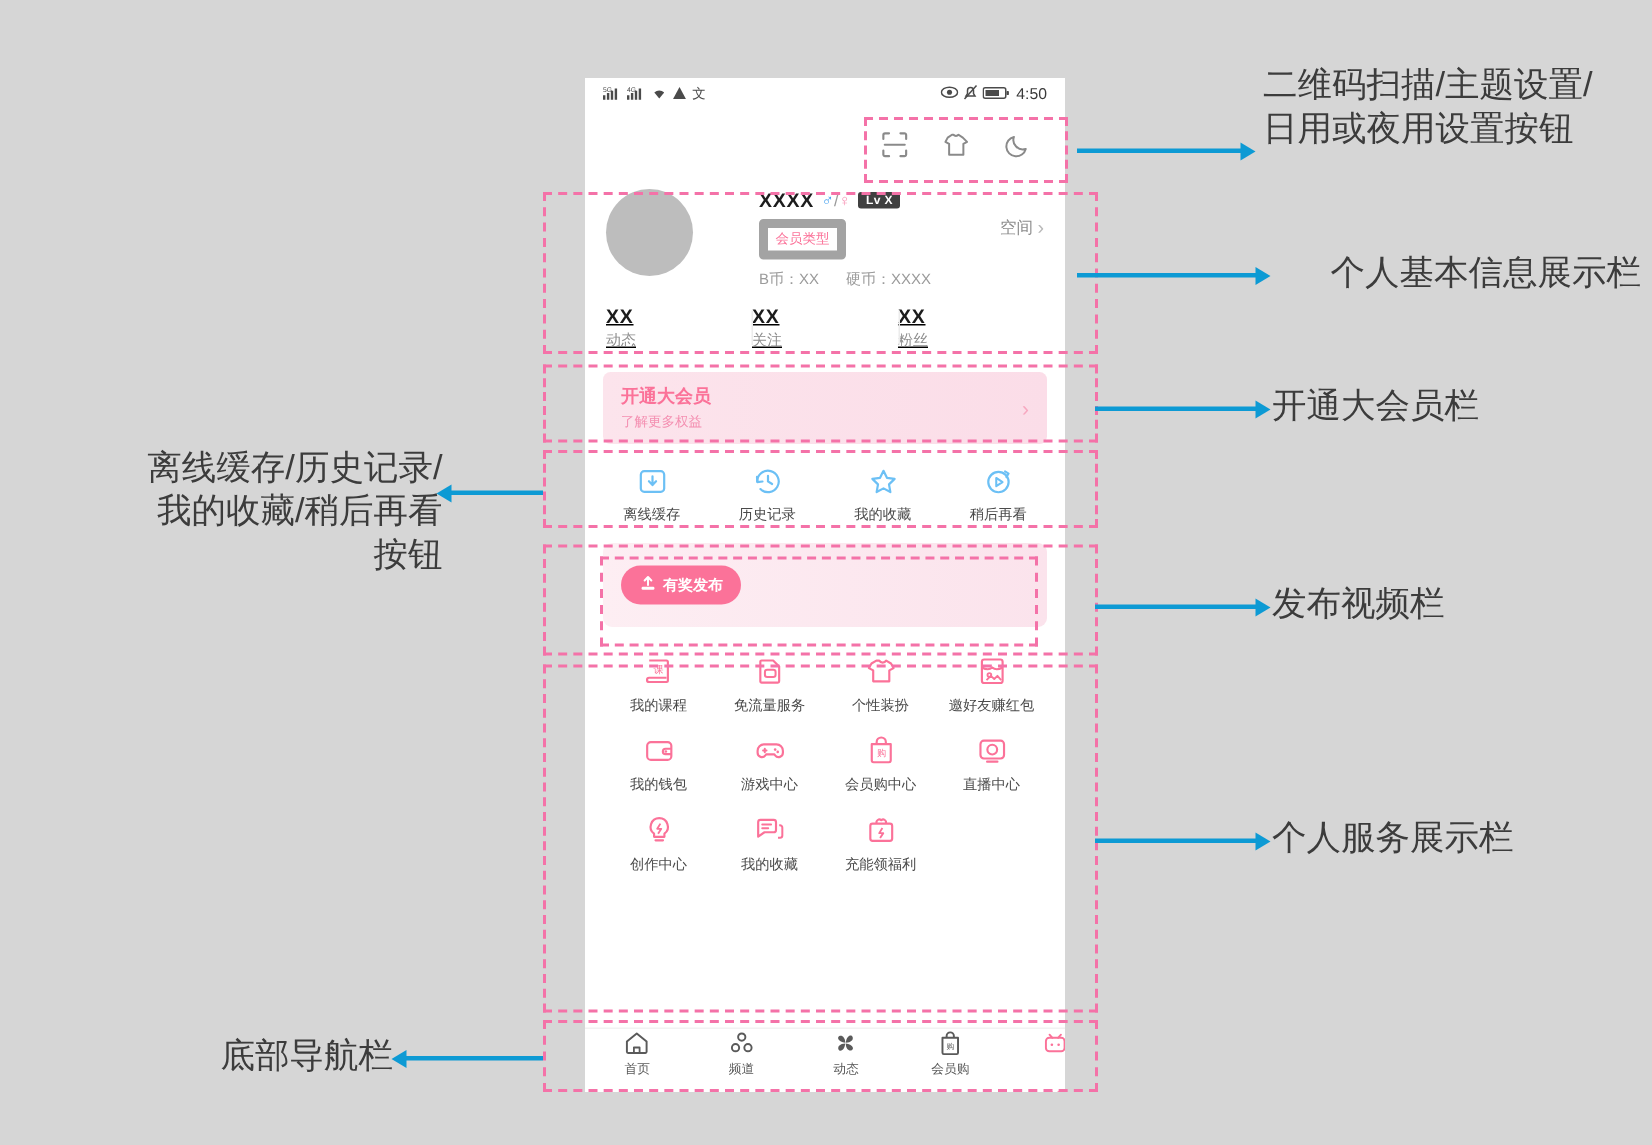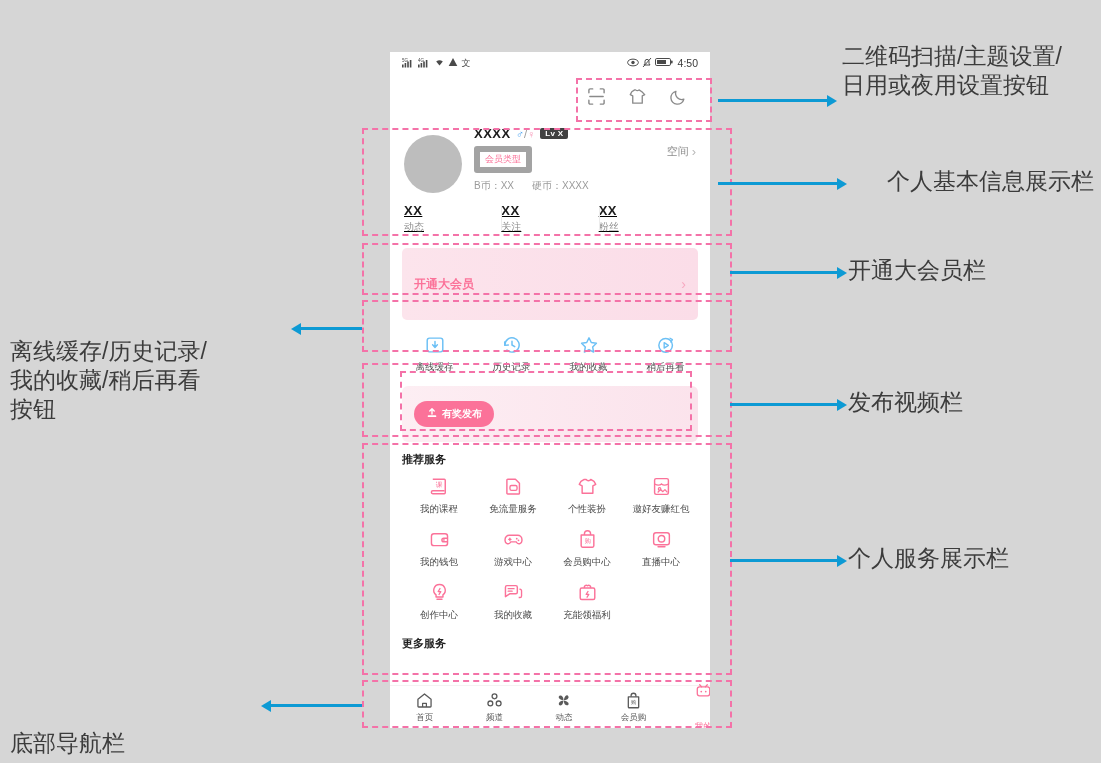--- a/index.html
+++ b/index.html
@@ -20,21 +20,21 @@
     font-size:10px;color:#4a4a4a;}
   .sb-left,.sb-right{display:flex;align-items:center;gap:3px;}
   .sb-time{font-size:10.5px;color:#3a3a3a;margin-left:2px;}
   .glyph{display:inline-block;line-height:1;}
   
   .topicons{height:44px;display:flex;align-items:center;
     justify-content:flex-end;gap:22px;padding-right:22px;}
   .topicons svg{display:block;}
   
   .usercard{padding:8px 14px 0 14px;}
-  .urow{display:flex;align-items:flex-end;}
+  .urow{display:flex;align-items:flex-start;gap:32px;}
   .avatar{width:58px;height:58px;border-radius:50%;background:#bdbdbd;flex:0 0 58px;}
   .uinfo{flex:1;margin-left:12px;position:relative;}
   .uname-line{display:flex;align-items:center;gap:5px;}
   .uname{font-size:13px;font-weight:bold;color:#1c1c1c;letter-spacing:.5px;}
   .sex{font-size:11px;}
   .sex .m{color:#4aa3f0;}
   .sex .sep{color:#9a9a9a;}
   .sex .f{color:#f792b5;}
   .lv{background:#404040;color:#ffffff;font-size:8px;font-weight:bold;
     padding:1px 5px;border-radius:2px;letter-spacing:.3px;}
@@ -47,21 +47,21 @@
   
   .stats{display:flex;margin-top:10px;padding-bottom:8px;}
   .stat{flex:1;text-align:left;position:relative;text-decoration:underline;}
   .stat+.stat:before{content:"";position:absolute;left:0;top:4px;
     bottom:4px;width:1px;background:#ececec;}
   .stat .num{font-size:13px;font-weight:bold;color:#1c1c1c;letter-spacing:.5px;}
   .stat .lab{font-size:10px;color:#8d8d8d;margin-top:2px;}
   
   .vip{margin:6px 12px 0 12px;height:40px;border-radius:5px;
     background:linear-gradient(90deg,#fce4ec 0%,#fbdde8 100%);
-    display:flex;align-items:center;padding:16px 12px;}
+    display:flex;align-items:center;padding:4px 12px;}
   .vip-txt{flex:1;}
   .vip-t{font-size:12px;font-weight:bold;color:#fb7299;}
   .vip-s{font-size:9px;color:#f48fb1;margin-top:2px;}
   .vip .chev{color:#f7a8c0;font-size:14px;}
   
   .quick{display:flex;margin-top:10px;padding:4px 6px 8px 6px;}
   .qitem{flex:1;text-align:center;}
   .qitem svg{display:block;margin:0 auto 5px auto;}
   .qlab{font-size:9.5px;color:#4a4a4a;}
   
@@ -80,31 +80,31 @@
   
   .svc{padding:10px 12px 0 12px;}
   .svc-h{font-size:11px;font-weight:bold;color:#1f1f1f;}
   .grid{display:flex;flex-wrap:wrap;margin-top:8px;}
   .gitem{width:25%;text-align:center;margin-bottom:12px;}
   .gitem svg{display:block;margin:0 auto 5px auto;}
   .glab{font-size:9.5px;color:#4a4a4a;}
   .more-h{font-size:11px;font-weight:bold;color:#1f1f1f;margin-top:2px;}
   
   .nav{position:absolute;left:0;bottom:0;width:348px;height:42px;
-    background:#fff;display:flex;align-items:center;border-top:1px solid #f2f2f2;}
+    background:#fff;display:flex;align-items:flex-start;border-top:1px solid #f2f2f2;}
   .nitem{flex:1;text-align:center;}
   .nitem svg{display:block;margin:0 auto 2px auto;}
   .nlab{font-size:8.5px;color:#5a5a5a;}
   .nitem.active .nlab{color:#fb7299;margin-top:21px;}
   
   .dash{position:absolute;border:2px dashed #f472a8;box-sizing:border-box;}
   .ann{position:absolute;color:#3c3c3c;font-size:23px;line-height:1.25;
     white-space:pre-line;}
   .ann.right{text-align:left;}
-  .ann.left{text-align:left;margin-top:40px;}
+  .ann.left{text-align:right;}
   .arrow{position:absolute;height:3px;background:#0d9ad4;}
   .arrow.r:after{content:"";position:absolute;right:-9px;top:-4.5px;
     border-left:10px solid #0d9ad4;border-top:6px solid transparent;
     border-bottom:6px solid transparent;}
   .arrow.l:before{content:"";position:absolute;left:-9px;top:-4.5px;
     border-right:10px solid #0d9ad4;border-top:6px solid transparent;
     border-bottom:6px solid transparent;}
 </style>
 </head>
 <body>
@@ -222,20 +222,21 @@
       <div class="stat">
         <div class="num">XX</div>
         <div class="lab">粉丝</div>
       </div>
     </div>
   </div>
 
   <div class="vip">
     <div class="vip-txt">
       <div class="vip-t">开通大会员</div>
+      <div class="vip-s">了解更多权益</div>
     </div>
     <span class="chev">›</span>
   </div>
 
   <div class="quick">
     <div class="qitem">
       <span>
         <svg width="22" height="22" viewBox="0 0 24 24">
             <rect x="3.5" y="4.5" width="17" height="15" rx="2.5" fill="none" stroke="#6cc0f5" stroke-width="1.6"></rect>
             <path d="M12 8.2v6.2M9.4 11.8 12 14.6l2.6-2.8" fill="none" stroke="#6cc0f5" stroke-width="1.6" stroke-linecap="round" stroke-linejoin="round"></path>
@@ -279,21 +280,20 @@
         <svg width="12" height="12" viewBox="0 0 14 14">
             <path d="M7 2.2v6M4.4 4.6 7 2l2.6 2.6" fill="none" stroke="#ffffff" stroke-width="1.6" stroke-linecap="round" stroke-linejoin="round"></path>
             <rect x="2" y="9.6" width="10" height="2.2" rx="1" fill="#ffffff"></rect>
           </svg>
       </span>
       <span>有奖发布</span>
     </button>
   </div>
 
   <div class="svc">
-    <div class="svc-h">推荐服务</div>
     <div class="grid">
 
       <div class="gitem">
         <span>
           <svg width="23" height="23" viewBox="0 0 24 24">
               <path d="M5 4.5h12a1 1 0 0 1 1 1v13a1 1 0 0 1-1 1H5a1.5 1.5 0 0 1 0-3h12" fill="none" stroke="#fb7299" stroke-width="1.5" stroke-linejoin="round"></path>
               <text x="8" y="13" font-size="7" fill="#fb7299">课</text>
             </svg>
         </span>
         <div class="glab">我的课程</div>
@@ -404,21 +404,20 @@
           <svg width="23" height="23" viewBox="0 0 24 24">
               <rect x="4.4" y="7.4" width="15.2" height="12" rx="1.6" fill="none" stroke="#fb7299" stroke-width="1.5"></rect>
               <path d="M8.8 7.2a2 2 0 0 1 3.2-2.2 2 2 0 0 1 3.2 2.2" fill="none" stroke="#fb7299" stroke-width="1.4" stroke-linejoin="round"></path>
               <path d="M12.8 10.4 10.6 14h2.8l-2.2 3.4" fill="none" stroke="#fb7299" stroke-width="1.3" stroke-linejoin="round"></path>
             </svg>
         </span>
         <div class="glab">充能领福利</div>
       </div>
 
     </div>
-    <div class="more-h">更多服务</div>
   </div>
 
   <div class="nav">
     <div class="nitem">
       <span>
         <svg width="19" height="19" viewBox="0 0 22 22">
             <path d="M3.4 9.6 11 3.4l7.6 6.2v8a.9.9 0 0 1-.9.9H4.3a.9.9 0 0 1-.9-.9z" fill="none" stroke="#5a5a5a" stroke-width="1.5" stroke-linejoin="round"></path>
             <path d="M8.8 18.5v-4.2h4.4v4.2" fill="none" stroke="#5a5a5a" stroke-width="1.4" stroke-linejoin="round"></path>
           </svg>
       </span>

